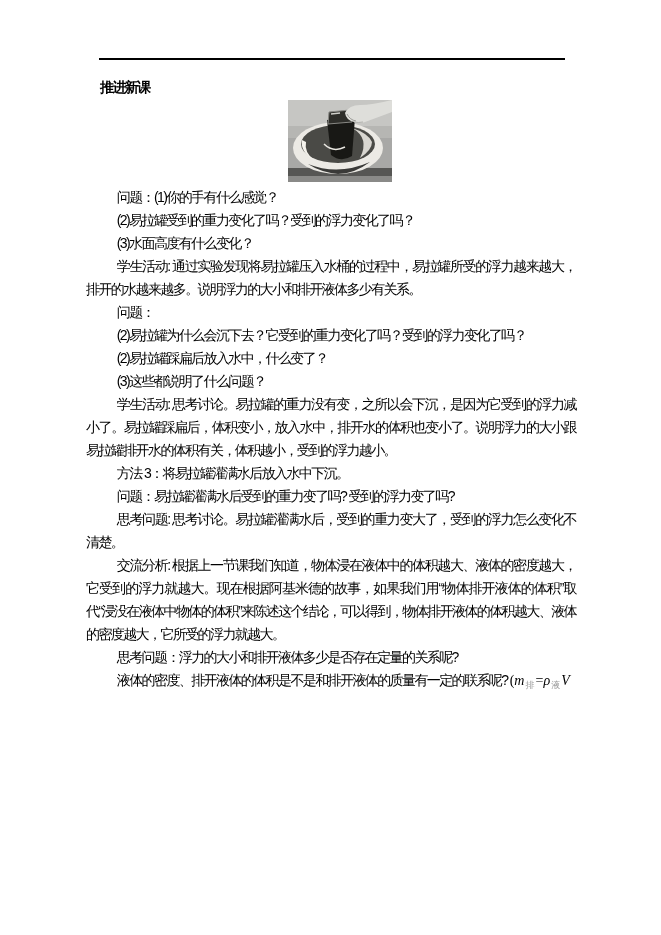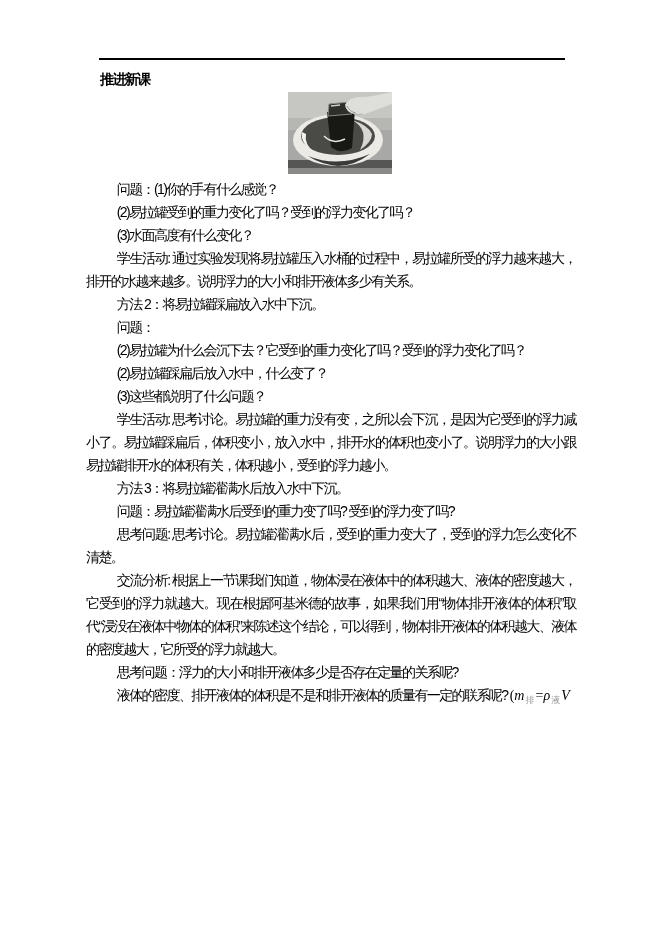--- a/index.html
+++ b/index.html
@@ -12,21 +12,21 @@
     overflow:hidden;
   }
   .header-rule{
     position:absolute;
     left:99px;top:58px;
     width:466px;height:2px;
     background:#000;
   }
   .content{
     position:absolute;
-    left:86px;top:68px;
+    left:86px;top:76px;
     width:490px;
     font-size:14px;
     line-height:23px;
     letter-spacing:-1.6px;
     text-align:justify;
     text-justify:inter-character;
   }
   .doc-heading{
     font-size:14px;
     font-weight:bold;
@@ -103,21 +103,20 @@
         <path d="M59,14 Q62,20 68,21" stroke="#9a9a96" stroke-width="1" fill="none"></path>
         <path d="M66,22 Q70,23 75,22" stroke="#b0b0ac" stroke-width="1" fill="none"></path>
       </svg>
     </div>
 
     <div>
         <p class="para">问题：(1)你的手有什么感觉？</p>
         <p class="para">(2)易拉罐受到的重力变化了吗？受到的浮力变化了吗？</p>
         <p class="para">(3)水面高度有什么变化？</p>
         <p class="para">学生活动: 通过实验发现将易拉罐压入水桶的过程中，易拉罐所受的浮力越来越大，排开的水越来越多。说明浮力的大小和排开液体多少有关系。</p>
-        <p class="para">方法 2：将易拉罐踩扁放入水中下沉。</p>
         <p class="para">问题：</p>
         <p class="para">(2)易拉罐为什么会沉下去？它受到的重力变化了吗？受到的浮力变化了吗？</p>
         <p class="para">(2)易拉罐踩扁后放入水中，什么变了？</p>
         <p class="para">(3)这些都说明了什么问题？</p>
         <p class="para">学生活动: 思考讨论。易拉罐的重力没有变，之所以会下沉，是因为它受到的浮力减小了。易拉罐踩扁后，体积变小，放入水中，排开水的体积也变小了。说明浮力的大小跟易拉罐排开水的体积有关，体积越小，受到的浮力越小。</p>
         <p class="para">方法 3：将易拉罐灌满水后放入水中下沉。</p>
         <p class="para">问题：易拉罐灌满水后受到的重力变了吗? 受到的浮力变了吗?</p>
         <p class="para">思考问题: 思考讨论。易拉罐灌满水后，受到的重力变大了，受到的浮力怎么变化不清楚。</p>
         <p class="para">交流分析: 根据上一节课我们知道，物体浸在液体中的体积越大、液体的密度越大，它受到的浮力就越大。现在根据阿基米德的故事，如果我们用“物体排开液体的体积”取代“浸没在液体中物体的体积”来陈述这个结论，可以得到，物体排开液体的体积越大、液体的密度越大，它所受的浮力就越大。</p>
         <p class="para">思考问题：浮力的大小和排开液体多少是否存在定量的关系呢?</p>

